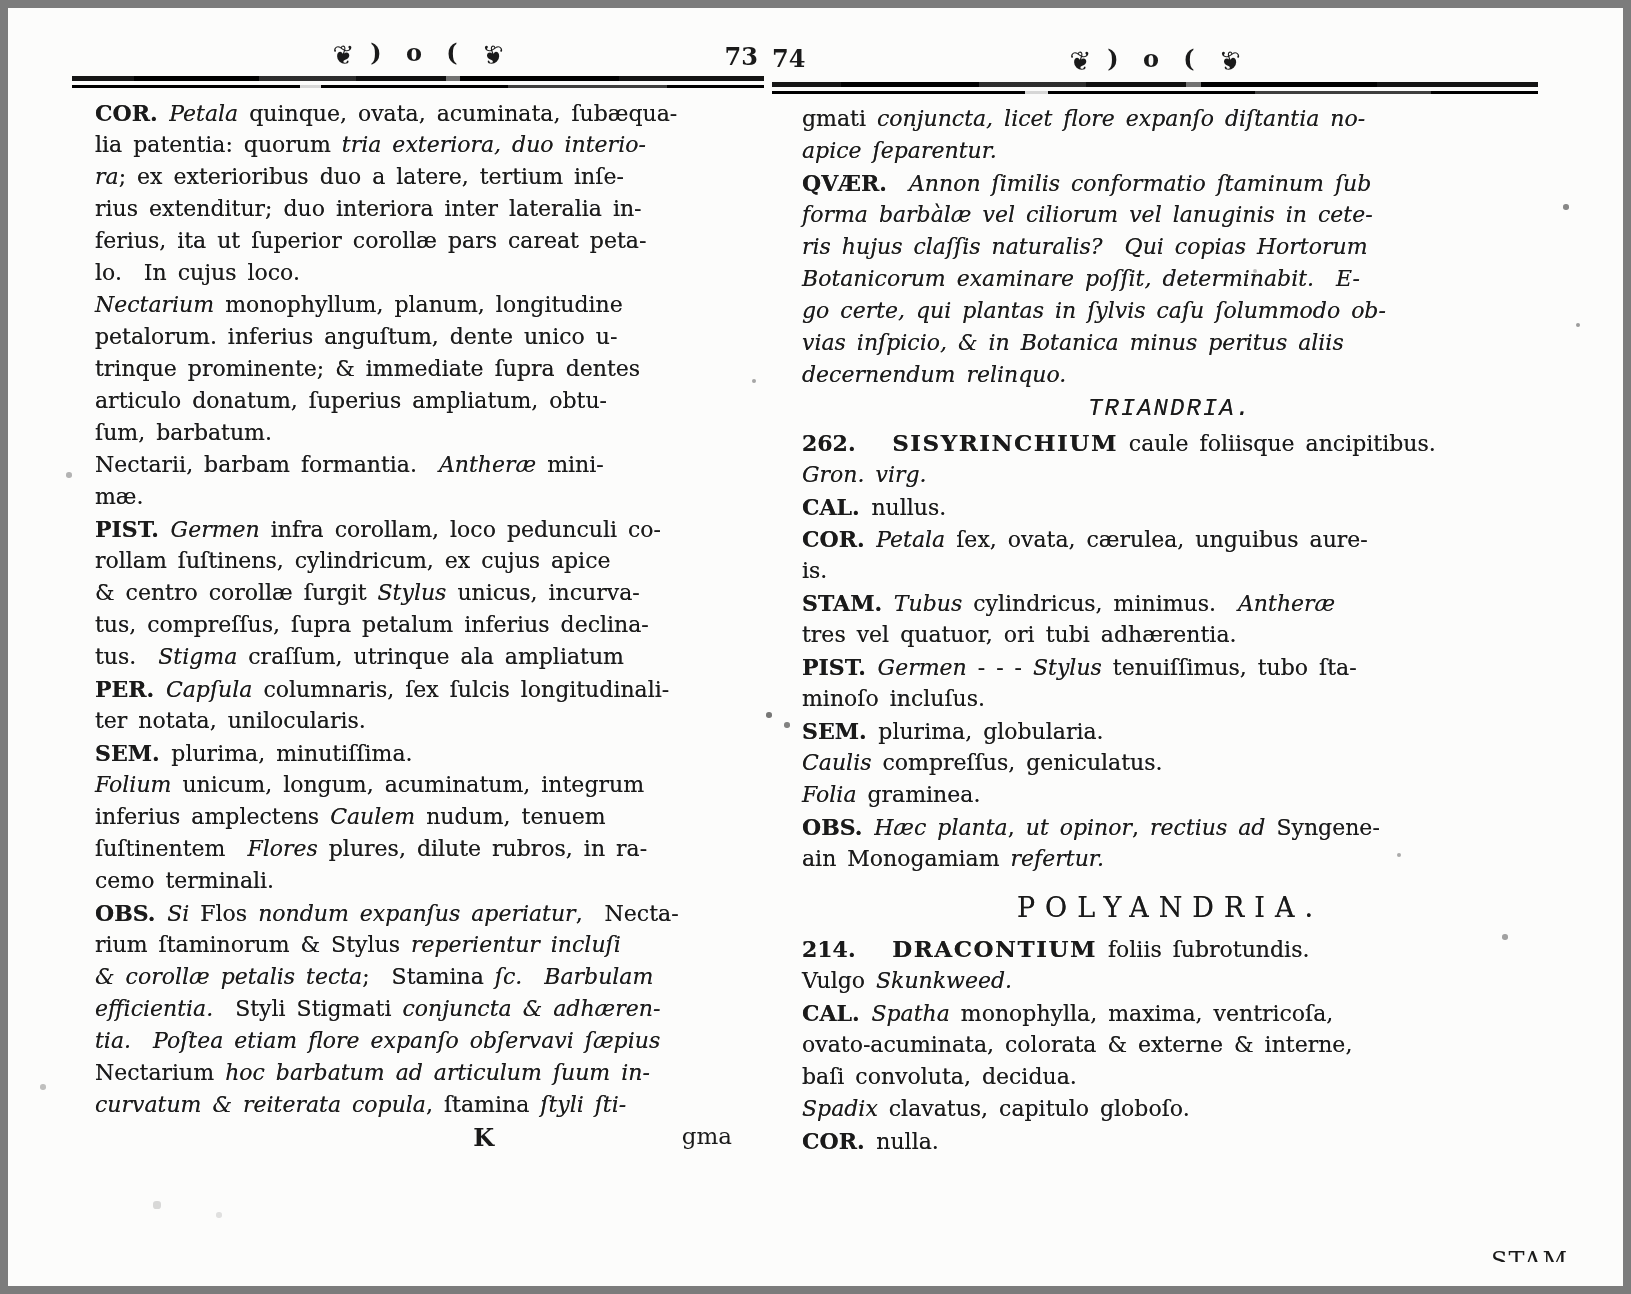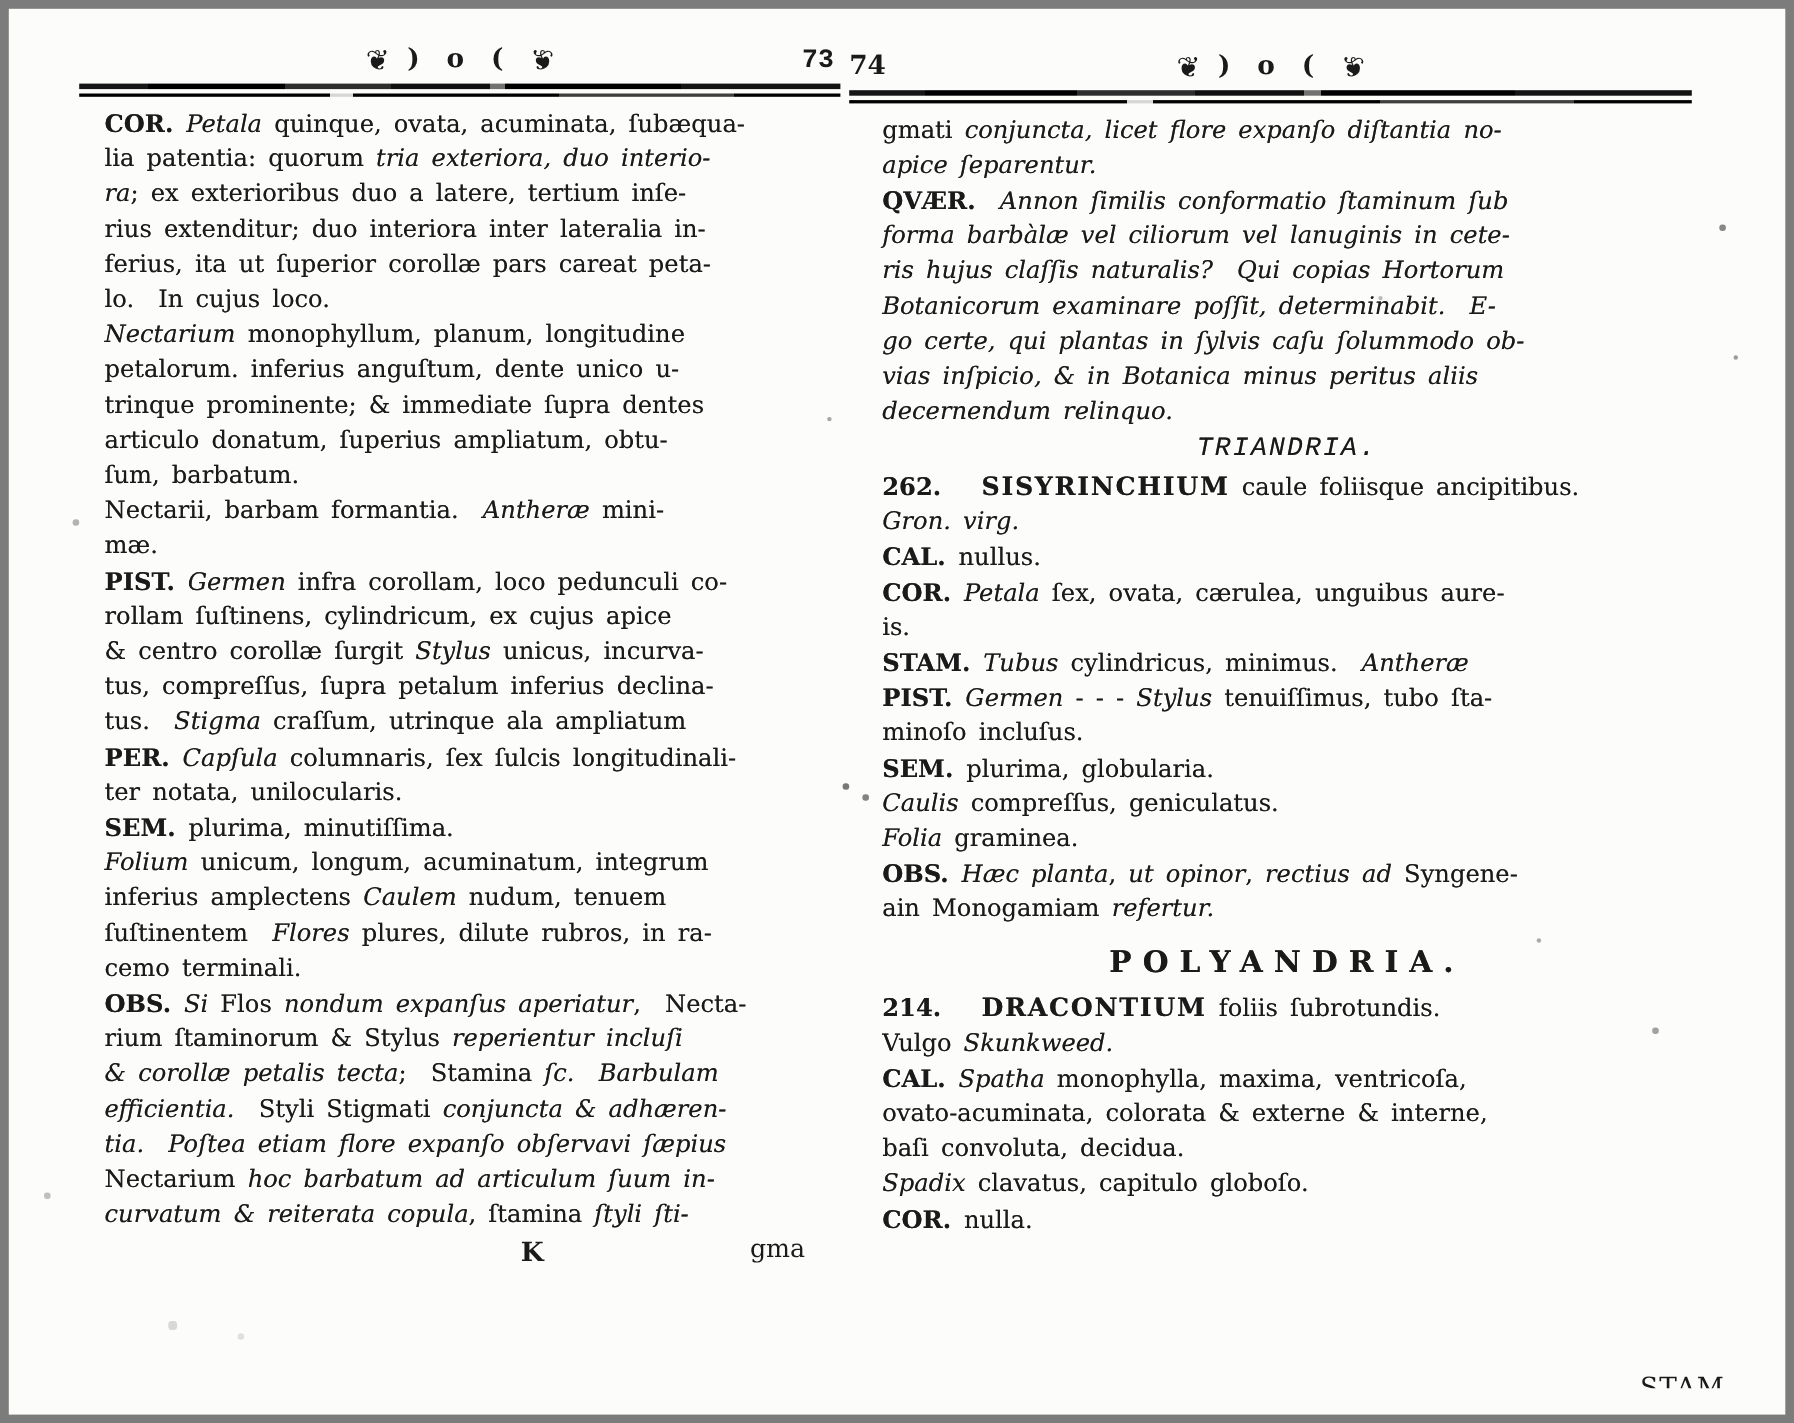--- a/index.html
+++ b/index.html
@@ -16,40 +16,40 @@
   .page{position:absolute;}
   #page-left{left:64px;top:26px;width:692px;}
   #page-right{left:764px;top:32px;width:766px;height:1228px;}
 
   .pg-header{position:relative;height:42px;}
   .ornament{text-align:center;font-weight:bold;padding-top:4px;}
   .fleuron{font-family:"DejaVu Sans", sans-serif;font-size:26px;display:inline-block;vertical-align:-3px;}
   .fleuron.flip{transform:scaleX(-1);}
   .orn-center{letter-spacing:8px;margin:0 16px;font-size:24px;}
   .page-number{position:absolute;font-size:24px;font-weight:bold;}
-  #page-left .page-number{right:6px;top:8px;font-family:Liberation Mono, monospace;}
+  #page-left .page-number{right:6px;top:8px;}
   #page-right .page-number{left:0px;top:4px;}
 
   .rule-a{height:5px;
     background:linear-gradient(90deg,#161616 0 9%,#000 9% 27%,rgba(0,0,0,.82) 27% 41%,#101010 41% 54%,rgba(0,0,0,.55) 54% 56%,#000 56% 79%,#141414 79% 100%);}
   .rule-b{height:3px;margin-top:4px;
     background:linear-gradient(90deg,#000 0 33%,rgba(0,0,0,.15) 33% 36%,#000 36% 63%,rgba(0,0,0,.75) 63% 86%,#000 86% 100%);}
 
   .lines{margin-top:9px;}
   #page-left .lines{padding-left:23px;}
   #page-right .lines{padding-left:30px;}
 
   .line{white-space:pre;font-size:22px;line-height:32px;height:32px;word-spacing:4px;
         text-shadow:0 0 .6px rgba(20,20,20,.65);}
   .line.center{text-align:center;}
   .line .i{font-style:italic;}
   .line .b{font-weight:bold;}
   .line .g{font-weight:bold;font-size:23px;letter-spacing:1.5px;margin-left:25px;}
   .h-tri{font-size:24px;letter-spacing:2px;height:36px;line-height:36px;font-family:Liberation Mono, monospace;}
-  .h-poly{font-size:27px;font-weight:bold;letter-spacing:10px;height:38px;line-height:38px;}
+  .h-poly{font-size:27px;font-weight:normal;letter-spacing:10px;height:38px;line-height:38px;}
 
   .pg-footer{position:relative;height:36px;margin-top:2px;font-size:23px;}
   .signature{position:absolute;left:58%;font-weight:bold;font-size:24px;}
   #page-left .catchword{position:absolute;right:32px;}
   .catchword-clip{position:absolute;right:-30px;bottom:6px;height:15px;overflow:hidden;
     font-size:24px;font-weight:normal;letter-spacing:1px;}
 
   .speckles{position:absolute;left:0;top:0;width:2px;height:2px;border-radius:50%;
     pointer-events:none;
     box-shadow:
@@ -139,20 +139,21 @@
         <div class="line ind1"><span class="i">go certe, qui plantas in ſylvis caſu ſolummodo ob-</span></div>
         <div class="line ind1"><span class="i">vias inſpicio, &amp; in Botanica minus peritus aliis</span></div>
         <div class="line ind1"><span class="i">decernendum relinquo.</span></div>
         <div class="line ind0 center h-tri"><span class="i">TRIANDRIA.</span></div>
         <div class="line ind0"><span class="b">262. </span><span class="g">SISYRINCHIUM</span><span class="r"> caule foliisque ancipitibus.</span></div>
         <div class="line ind1"><span class="i">Gron. virg.</span></div>
         <div class="line ind1"><span class="b">CAL. </span><span class="r">nullus.</span></div>
         <div class="line ind1"><span class="b">COR. </span><span class="i">Petala</span><span class="r"> ſex, ovata, cærulea, unguibus aure-</span></div>
         <div class="line ind2"><span class="r">is.</span></div>
         <div class="line ind1"><span class="b">STAM. </span><span class="i">Tubus</span><span class="r"> cylindricus, minimus.  </span><span class="i">Antheræ</span></div>
+        <div class="line ind2"><span class="r">tres vel quatuor, ori tubi adhærentia.</span></div>
         <div class="line ind1"><span class="b">PIST. </span><span class="i">Germen</span><span class="r"> - - - </span><span class="i">Stylus</span><span class="r"> tenuiſſimus, tubo ſta-</span></div>
         <div class="line ind2"><span class="r">minoſo incluſus.</span></div>
         <div class="line ind1"><span class="b">SEM. </span><span class="r">plurima, globularia.</span></div>
         <div class="line ind1"><span class="i">Caulis</span><span class="r"> compreſſus, geniculatus.</span></div>
         <div class="line ind1"><span class="i">Folia</span><span class="r"> graminea.</span></div>
         <div class="line ind1"><span class="b">OBS. </span><span class="i">Hæc planta</span><span class="r">, </span><span class="i">ut opinor</span><span class="r">, </span><span class="i">rectius ad</span><span class="r"> Syngene-</span></div>
         <div class="line ind2"><span class="r">ain Monogamiam </span><span class="i">refertur.</span></div>
         <div class="line ind0 center h-poly" style="margin-top: 14px;"><span class="r">POLYANDRIA.</span></div>
         <div class="line ind0" style="margin-top: 6px;"><span class="b">214. </span><span class="g">DRACONTIUM</span><span class="r"> foliis ſubrotundis.</span></div>
         <div class="line ind1"><span class="r">Vulgo </span><span class="i">Skunkweed.</span></div>

